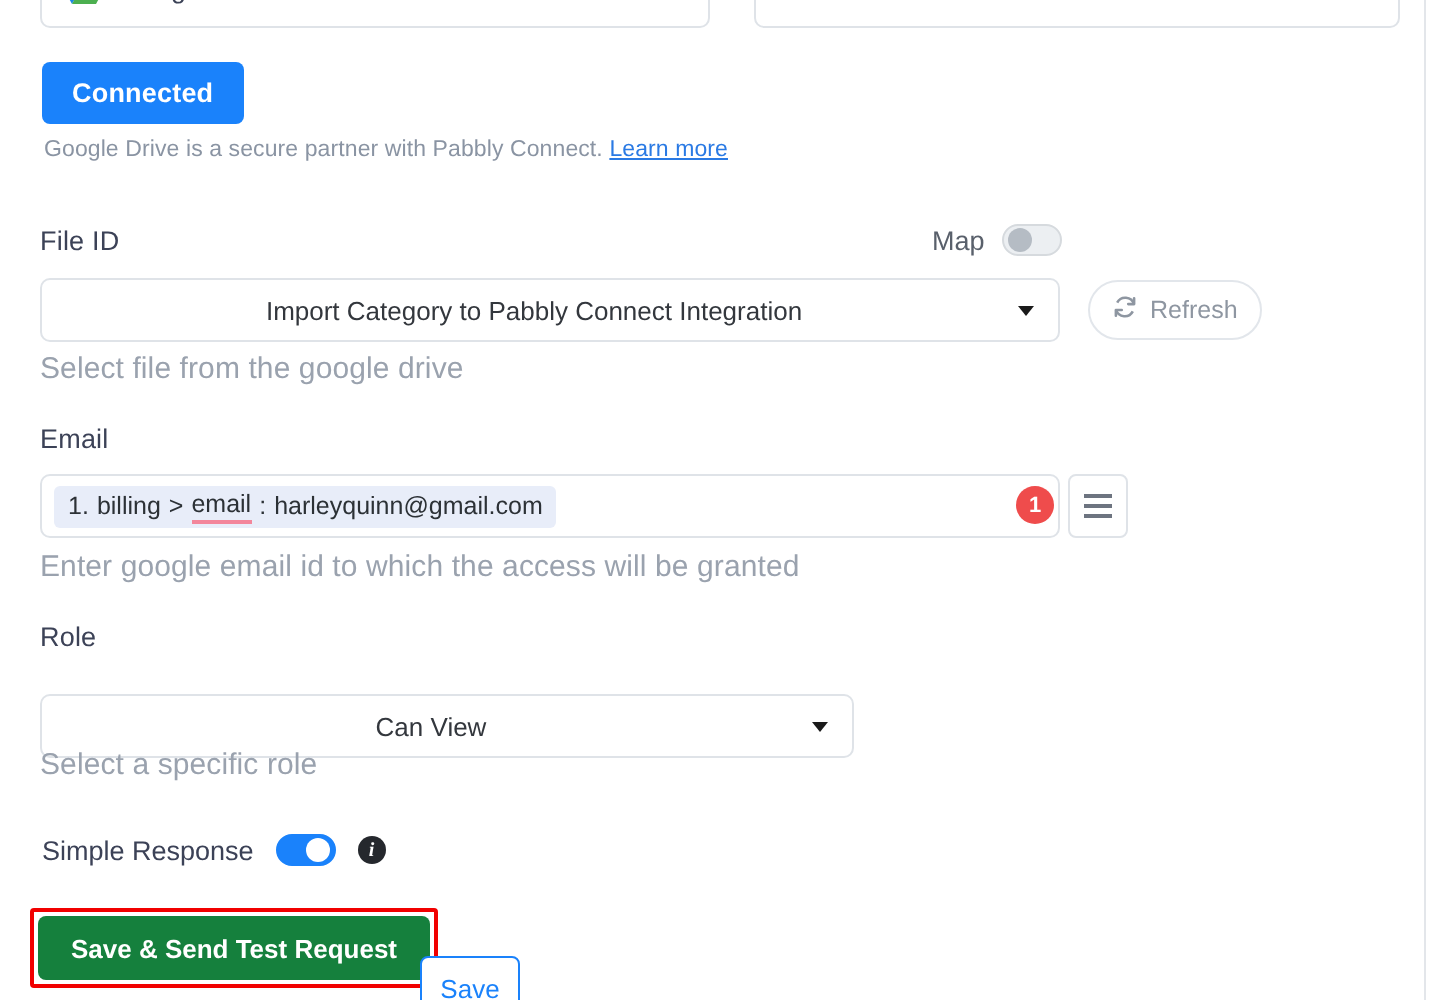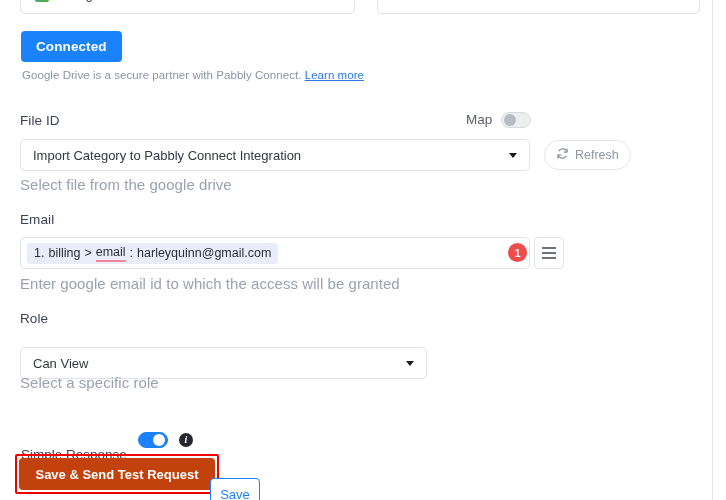--- a/index.html
+++ b/index.html
@@ -113,36 +113,38 @@
     background: #ffffff;
     border: 1px solid #dfe3e8;
     border-radius: 5px;
     height: 32px;
     display: flex;
     align-items: center;
     padding: 0 12px;
     font-size: 13px;
     color: #33373d;
     cursor: pointer;
+    text-align: center;
   }
   .select-box .val { flex: 1; }
   .caret {
     width: 0; height: 0;
     border-left: 4.5px solid transparent;
     border-right: 4.5px solid transparent;
     border-top: 5px solid #1a1a1a;
     margin-left: 8px;
   }
 
   
   .map-wrap {
     position: absolute;
     left: 466px;
     top: 112px;
     display: flex;
+    align-items: center;
     gap: 9px;
   }
   .map-label { font-size: 13.5px; color: #59606b; }
   .toggle {
     width: 30px; height: 16px;
     border-radius: 9px;
     background: #eceff2;
     border: 1px solid #d6dade;
     position: relative;
     cursor: pointer;
@@ -250,21 +252,21 @@
 
   
   .simple-wrap {
     position: absolute;
     left: 21px;
     top: 417px;
     display: flex;
     align-items: center;
     gap: 11px;
   }
-  .simple-label { font-size: 13.5px; color: #3c4257; margin-top: 30px; }
+  .simple-label { font-size: 13.5px; color: #3c4257; }
   .info-icon {
     width: 14px; height: 14px;
     border-radius: 50%;
     background: #25282d;
     color: #fff;
     font-size: 10px;
     font-weight: 700;
     font-style: italic;
     display: flex;
     align-items: center;
@@ -283,21 +285,21 @@
     border: 2px solid #f10000;
     border-radius: 2px;
     pointer-events: none;
   }
   .btn-primary {
     position: absolute;
     left: 19px;
     top: 458px;
     width: 196px;
     height: 32px;
-    background: #c2410c;
+    background: #15803d;
     border: none;
     border-radius: 4px;
     color: #fff;
     font-size: 13px;
     font-weight: 700;
     font-family: "Liberation Sans", sans-serif;
     cursor: pointer;
   }
   .btn-secondary {
     position: absolute;

